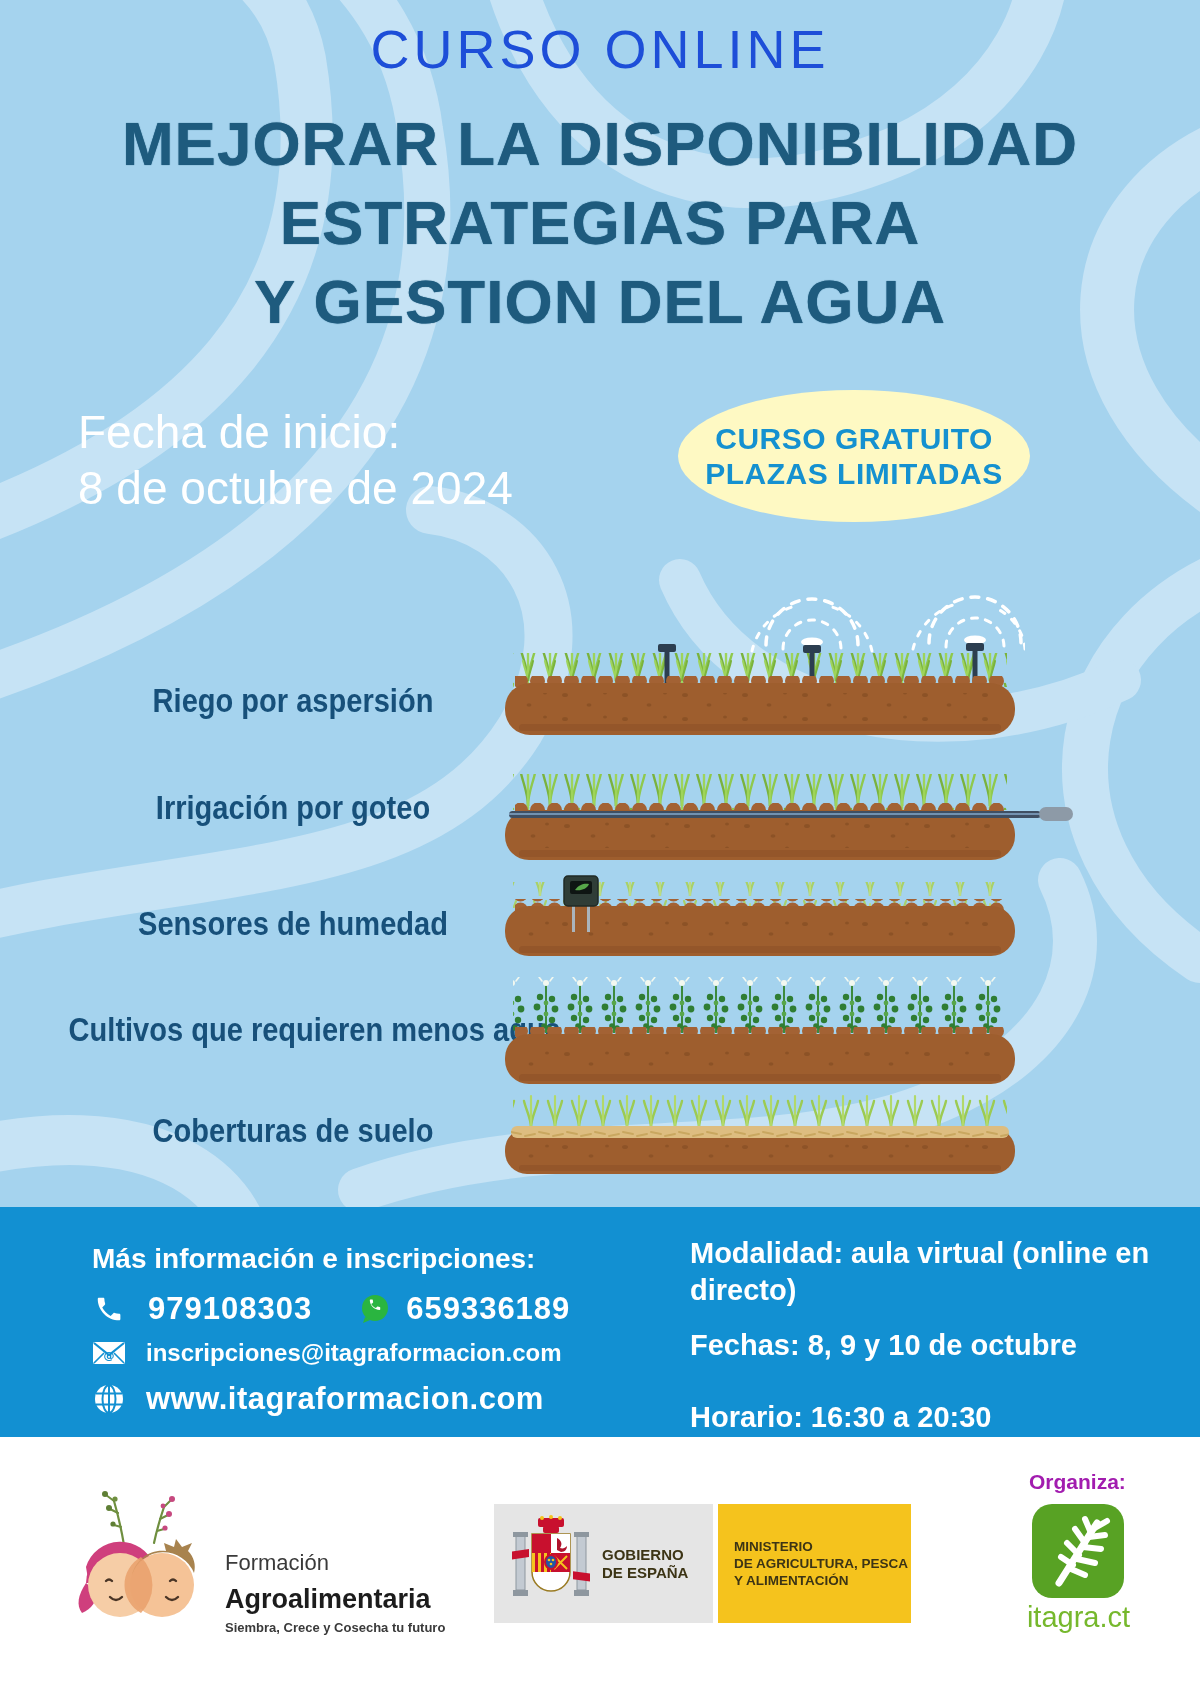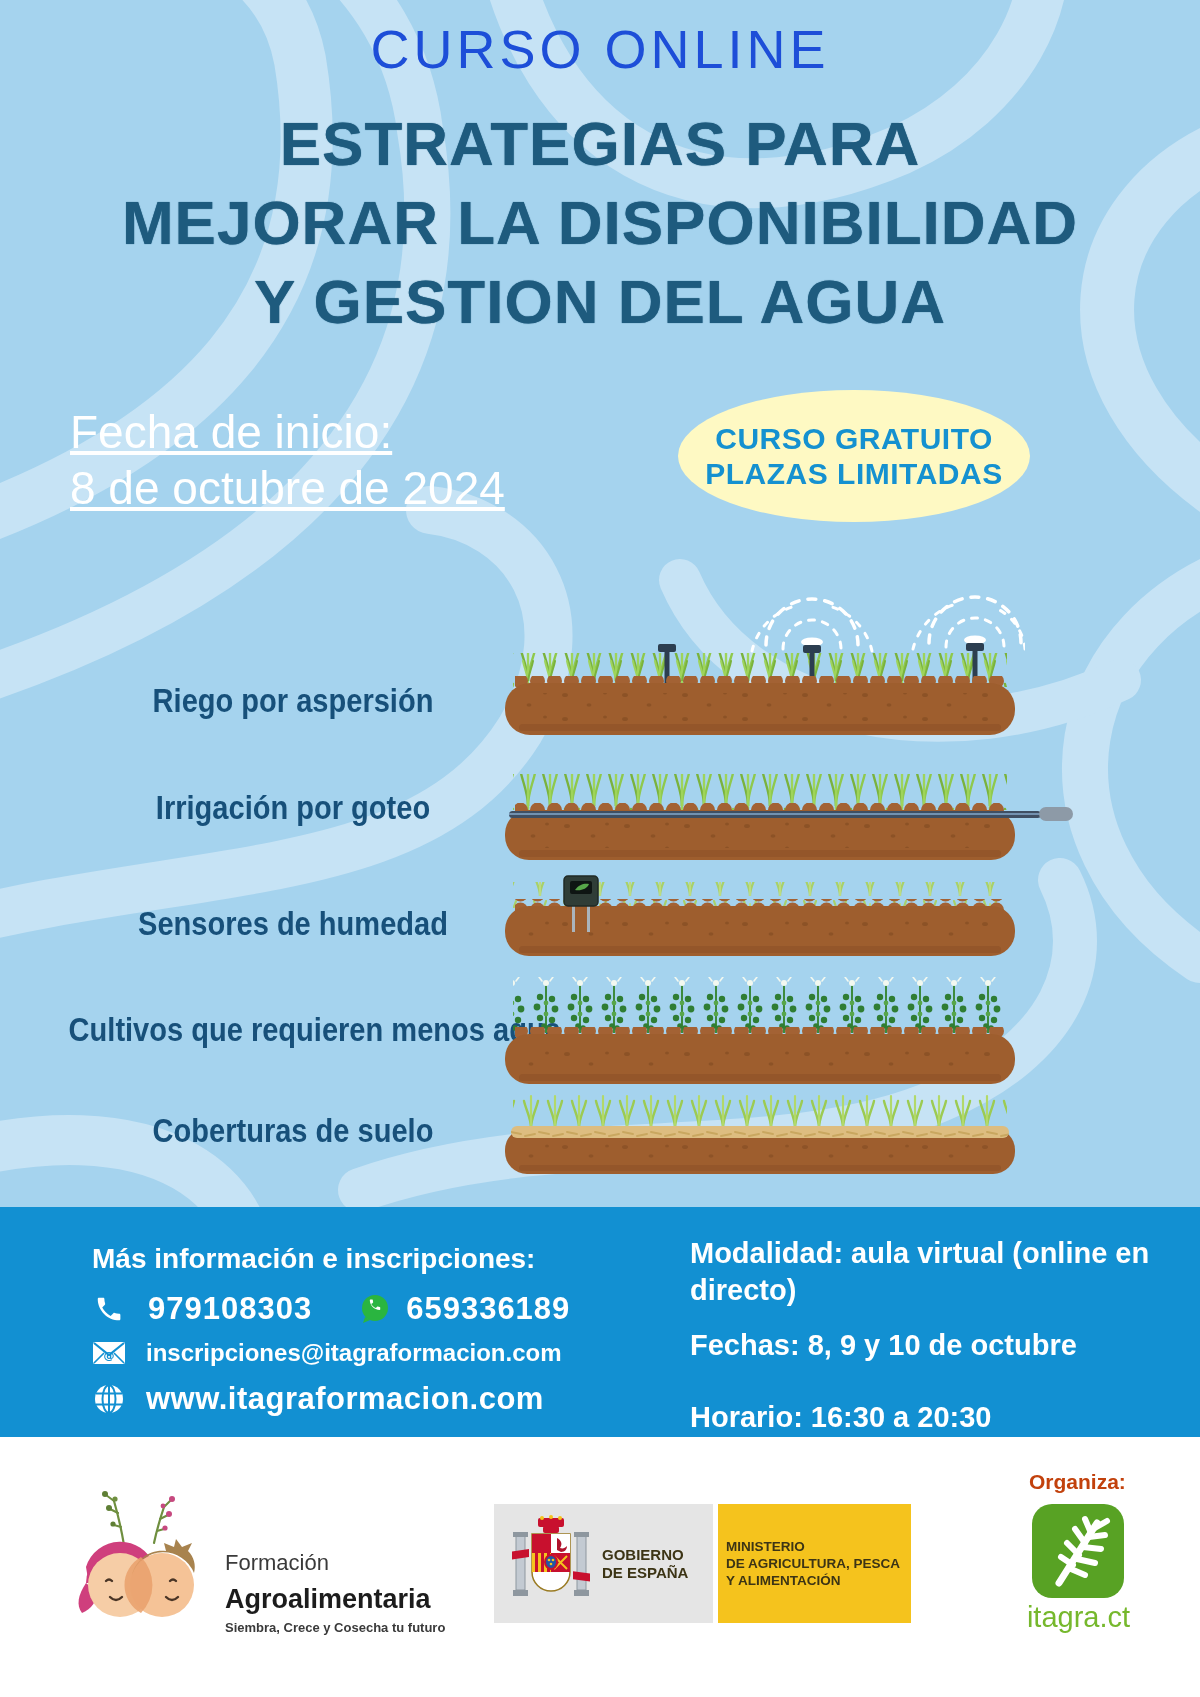--- a/index.html
+++ b/index.html
@@ -14,21 +14,21 @@
   .kicker{
     left:0;top:18px;width:1200px;text-align:center;
     color:#1d4ed8;font-size:54px;font-weight:500;letter-spacing:4px;
   }
   .title{
     left:0;top:104px;width:1200px;text-align:center;
     color:#1e5b7e;font-weight:800;font-size:62px;line-height:79px;letter-spacing:1px;
     text-shadow:0 0 1px #1e5b7e;
   }
   
-  .start-date{left:70px;top:404px;color:#ffffff;font-size:46px;line-height:56px;font-weight:500;text-decoration:underline;}
+  .start-date{left:78px;top:404px;color:#ffffff;font-size:46px;line-height:56px;font-weight:500;}
   
   .badge{
     left:678px;top:390px;width:352px;height:132px;background:#fef9c3;border-radius:50%;
     display:flex;flex-direction:column;align-items:center;justify-content:center;
   }
   .badge div{color:#1591d0;font-size:30px;font-weight:800;line-height:35px;letter-spacing:.5px;}
 
   
   .topic-label{
     left:38px;width:510px;text-align:center;color:#17507a;
@@ -58,24 +58,24 @@
 
   
   .footer{left:0;top:1437px;width:1200px;height:260px;background:#ffffff;}
   .formacion-text{position:absolute;left:225px;top:113px;color:#222;}
   .formacion-l1{font-size:22px;color:#3a3a3a;}
   .formacion-l2{font-size:27px;font-weight:800;color:#1c1c1c;margin-top:8px;}
   .formacion-tag{font-size:13px;color:#3a3a3a;margin-top:5px;font-weight:600;}
   .gov{position:absolute;left:494px;top:67px;width:417px;height:119px;display:flex;}
   .gov-left{width:219px;background:#e5e5e5;display:flex;align-items:center;}
   .gov-gap{width:5px;background:#fff;}
-  .gov-right{flex:1;background:#f5c31d;display:flex;flex-direction:column;justify-content:center;padding-left:8px;}
+  .gov-right{flex:1;background:#f5c31d;display:flex;flex-direction:column;justify-content:center;padding-left:16px;}
   .gov-name{color:#3c3415;font-size:15px;font-weight:700;line-height:18px;margin-left:8px;}
   .ministry{color:#3c3415;font-size:13.5px;font-weight:700;line-height:17px;}
-  .organiza{position:absolute;left:1029px;top:33px;width:95px;text-align:center;color:#c2410c;font-size:21px;font-weight:700;}
+  .organiza{position:absolute;left:1029px;top:33px;width:95px;text-align:center;color:#a21caf;font-size:21px;font-weight:700;}
   .itagra-box{position:absolute;left:1031px;top:66px;}
   .itagra-text{position:absolute;left:1016px;top:164px;width:125px;text-align:center;color:#76b82d;font-size:29px;font-weight:500;}
 </style>
 </head>
 <body>
 
 <div class="poster">
 
   <svg class="bg-waves" width="1200" height="1697" viewBox="0 0 1200 1697">
     <g fill="none" stroke="#c6e3f5" stroke-linecap="round">
@@ -88,22 +88,22 @@
       <path d="M680,580 C740,720 950,760 1120,680" stroke-width="42"></path>
       <path d="M-60,1160 C150,1100 280,1180 250,1330" stroke-width="50"></path>
       <path d="M360,1190 C560,1120 780,1170 940,1100 C1060,1050 1100,960 1060,880" stroke-width="44"></path>
       <path d="M560,1430 C700,1360 900,1400 1060,1330" stroke-width="40"></path>
       <path d="M120,1430 C240,1380 330,1400 400,1440" stroke-width="38"></path>
     </g>
   </svg>
 
   <div class="layer kicker">CURSO ONLINE</div>
   <div class="layer title">
+    <div>MEJORAR LA DISPONIBILIDAD</div>
     <div>ESTRATEGIAS PARA</div>
-    <div>MEJORAR LA DISPONIBILIDAD</div>
     <div>Y GESTION DEL AGUA</div>
   </div>
 
   <div class="layer start-date">
     <div>Fecha de inicio:</div>
     <div>8 de octubre de 2024</div>
   </div>
 
   <div class="layer badge">
     <div>CURSO GRATUITO</div>

